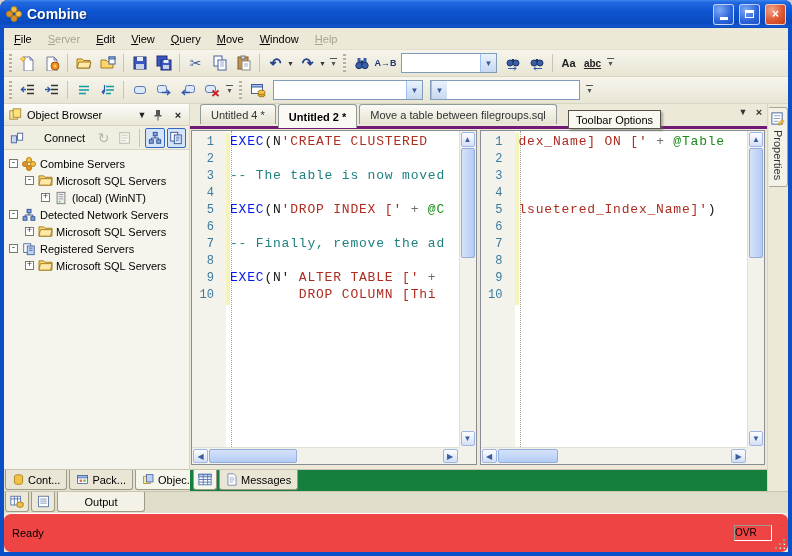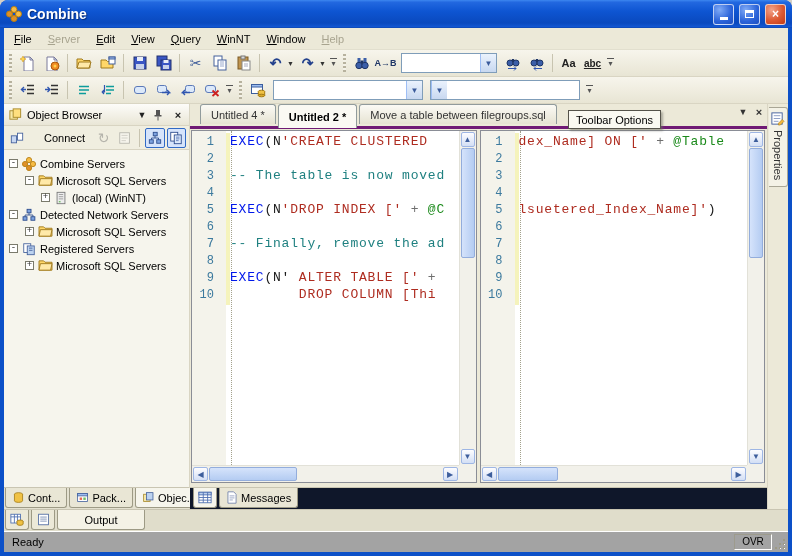--- a/index.html
+++ b/index.html
@@ -88,34 +88,34 @@
 
   .vscroll { background:#F2F1EA; border-left:1px solid #E2E1D8; display:flex; flex-direction:column; padding:1px; gap:1px; }
   .hscroll { background:#F2F1EA; border-top:1px solid #E2E1D8; display:flex; padding:1px; gap:1px; }
   .corner { background:#F2F1EA; }
   .sbb { flex:none; background:linear-gradient(#FDFDFF,#D3DFF5); border:1px solid #9EB6E4; border-radius:2px; color:#3D5E9C; font-size:8px; display:flex; align-items:center; justify-content:center; }
   .vscroll .sbb { height:15px; }
   .hscroll .sbb { width:15px; }
   .vthumb { height:110px; background:linear-gradient(90deg,#D5E3FB,#B4CCF2); border:1px solid #93ADDC; border-radius:2px; }
   .hthumb { width:88px; background:linear-gradient(#D5E3FB,#B4CCF2); border:1px solid #93ADDC; border-radius:2px; }
 
-  .result-tabs { height:22px; display:flex; gap:2px; align-items:flex-start; padding-left:3px; background:#0f172a; border-top:1px solid #C9C5B2; }
+  .result-tabs { height:22px; display:flex; gap:2px; align-items:flex-start; padding-left:3px; background:#15803d; border-top:1px solid #C9C5B2; }
 
   
   .props-strip { width:21px; flex:none; background:#ECE9D8; display:flex; flex-direction:column; align-items:center; padding-top:3px; border-left:1px solid #D9D5C3; }
   .props-tab { width:19px; border:1px solid #A9A695; border-left:none; border-radius:0 3px 3px 0; background:#F4F2E6; display:flex; flex-direction:column; align-items:center; gap:4px; padding:3px 0 6px; }
   .vlabel { writing-mode:vertical-rl; font-size:11px; color:#333; }
 
   
   .output-row { height:22px; display:flex; gap:2px; align-items:flex-start; padding:0 1px; background:#E0DDCB; border-top:1px solid #C9C5B2; flex:none; }
   .otab { height:20px; display:flex; align-items:center; justify-content:center; gap:4px; padding:0 6px; font-size:11px; border:1px solid #9D9A85; border-top:none; border-radius:0 0 3px 3px; background:#ECE9D8; }
   .otab.active { background:#F4F2E6; width:88px; }
-  .statusbar { height:21px; background:#a3a3a3; border-top:1px solid #FFFFFF; display:flex; align-items:center; font-size:11px; color:#000; flex:none; position:relative; }
+  .statusbar { height:39px; background:#ef4444; border-top:1px solid #FFFFFF; display:flex; align-items:center; font-size:11px; color:#000; flex:none; position:relative;border-radius:7px; }
   .ready { flex:1; padding-left:8px; }
-  .ovrbox { width:38px; height:16px; border:1px solid; border-color:#9D9B8D #FFF #FFF #9D9B8D; text-align:center; font-size:10px; line-height:14px; margin-right:16px; }
+  .ovrbox { width:38px; height:16px; border:1px solid; border-color:#9D9B8D #FFF #FFF #9D9B8D; text-align:left; font-size:10px; line-height:14px; margin-right:16px; }
   .gripc { position:absolute; right:1px; bottom:1px; }
 
   svg { display:block; }
 </style>
 </head>
 <body>
 
 <div class="window">
 
   <div class="titlebar">
@@ -140,21 +140,21 @@
   </div>
 
   <div class="inner">
 
     <div class="menubar">
       <span class="mi">File</span>
       <span class="mi disabled">Server</span>
       <span class="mi">Edit</span>
       <span class="mi">View</span>
       <span class="mi">Query</span>
-      <span class="mi">WinNT</span>
+      <span class="mi">Move</span>
       <span class="mi">Window</span>
       <span class="mi disabled">Help</span>
     </div>
 
     <div class="toolbar">
       <span class="tbgrip"></span>
       <span class="tbtn">
           <svg width="16" height="16" viewBox="0 0 16 16">
             <path d="M4 2h6l3 3v11H4z" fill="#fff" stroke="#7B7B9B"></path>
             <path d="M10 2l3 3h-3z" fill="#D8E4F8" stroke="#7B7B9B"></path>

